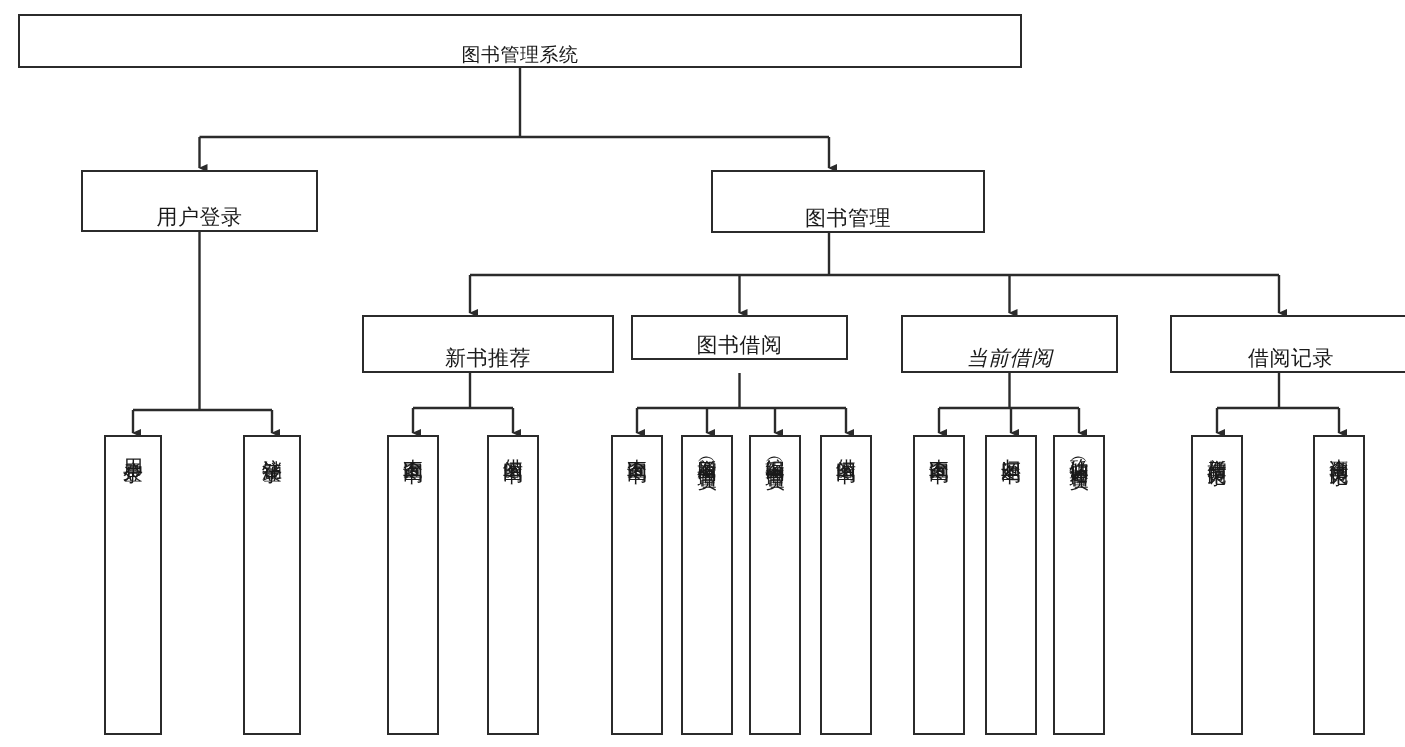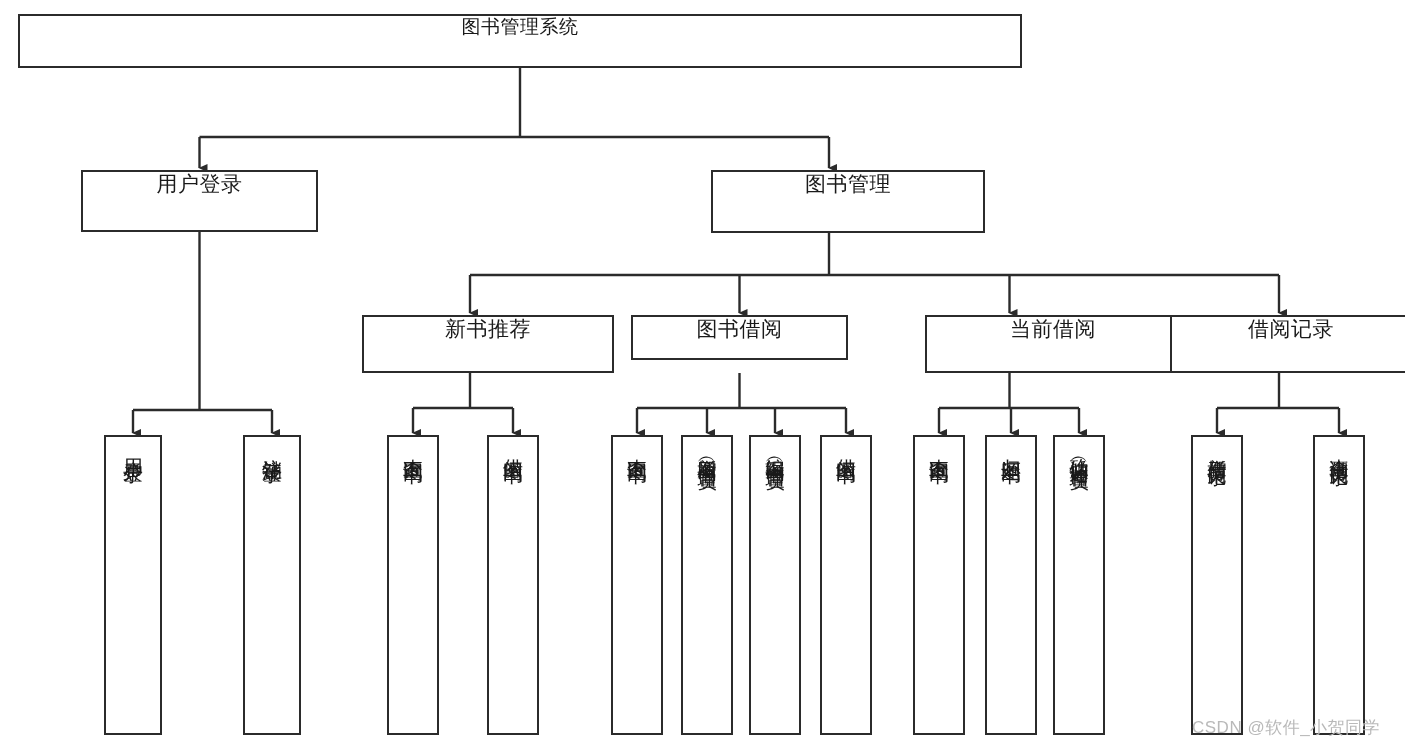--- a/index.html
+++ b/index.html
@@ -25,21 +25,21 @@
     top: 0;
     width: 1405px;
     height: 747px;
   }
   .node-box {
     position: absolute;
     box-sizing: border-box;
     border: 2px solid #2b2b2b;
     background: #ffffff;
     display: flex;
-    align-items: flex-start;
+    align-items: flex-end;
     justify-content: center;
     overflow: hidden;
   }
   .node-label {
     color: #1a1a1a;
     font-size: 21px;
     line-height: 1.18;
     letter-spacing: 0.5px;
     white-space: nowrap;
     text-align: center;
@@ -125,21 +125,21 @@
       </div>
       <div class="node-box" style="left: 711px; top: 170px; width: 274px; height: 63px;">
         <span class="node-label">图书管理</span>
       </div>
       <div class="node-box" style="left: 362px; top: 315px; width: 252px; height: 58px;">
         <span class="node-label">新书推荐</span>
       </div>
       <div class="node-box" style="left: 631px; top: 315px; width: 217px; height: 45px;">
         <span class="node-label">图书借阅</span>
       </div>
-      <div class="node-box" style="left: 925px; top: 315px; width: 256px; height: 58px;">
+      <div class="node-box" style="left: 901px; top: 315px; width: 217px; height: 58px; font-style: italic;">
         <span class="node-label">当前借阅</span>
       </div>
       <div class="node-box" style="left: 1170px; top: 315px; width: 242px; height: 58px;">
         <span class="node-label">借阅记录</span>
       </div>
       <div class="node-box vertical" style="left: 104px; top: 435px; width: 58px; height: 300px;">
         <span class="node-label">用户登录</span>
       </div>
       <div class="node-box vertical" style="left: 243px; top: 435px; width: 58px; height: 300px;">
         <span class="node-label">注销登录</span>
@@ -172,15 +172,14 @@
         <span class="node-label">确认归还（管理员）</span>
       </div>
       <div class="node-box vertical leaf-mid" style="left: 1191px; top: 435px; width: 52px; height: 300px;">
         <span class="node-label">新增借阅记录</span>
       </div>
       <div class="node-box vertical leaf-mid" style="left: 1313px; top: 435px; width: 52px; height: 300px;">
         <span class="node-label">查询借阅记录</span>
       </div>
     </div>
 
-  <div class="watermark" style="left: 1192px; top: 716px;">CSDN @软件_小贺同学</div>
 
 </div>
 
 </body></html>

